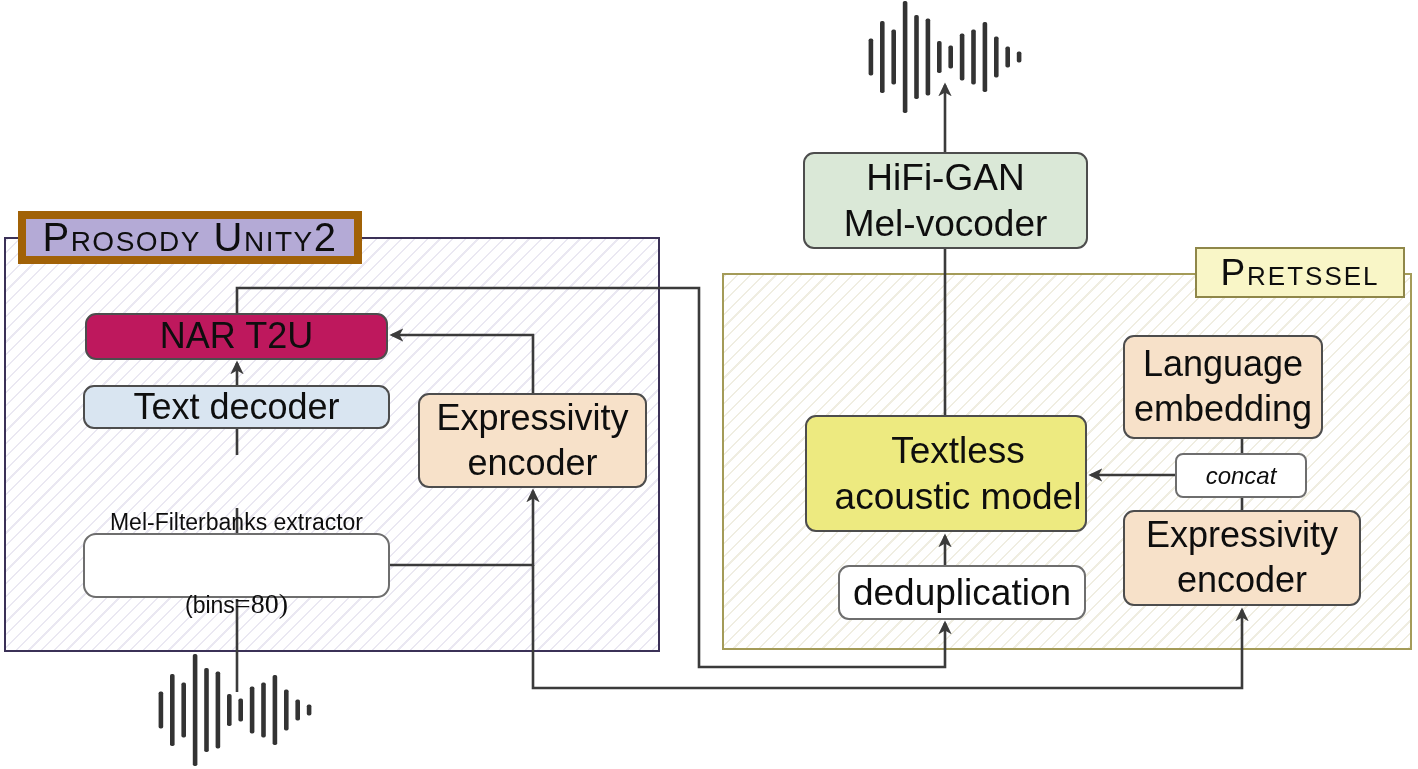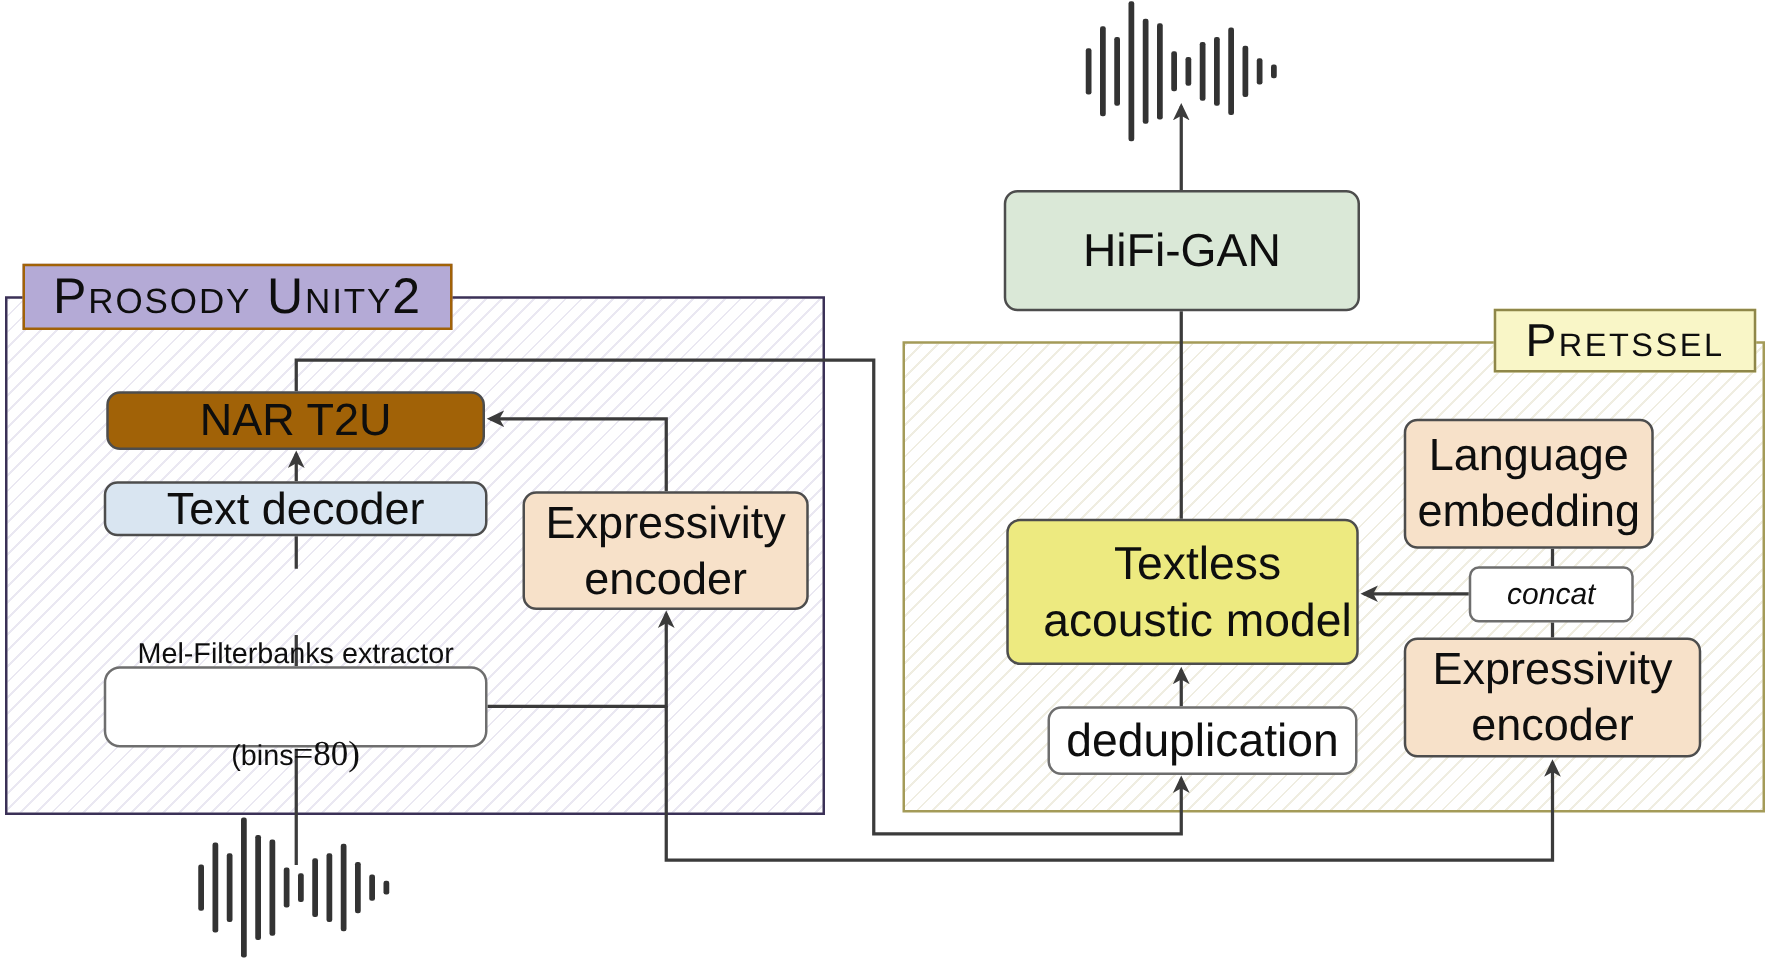--- a/index.html
+++ b/index.html
@@ -13,28 +13,28 @@
     background:repeating-linear-gradient(135deg, rgba(160,150,195,0.22) 0 1.6px, rgba(255,255,255,0) 1.6px 9px);
   }
   .pretssel-region{
     left:722px;top:273px;width:690px;height:377px;border:2px solid #a49b58;
     background:repeating-linear-gradient(135deg, rgba(185,175,120,0.22) 0 1.6px, rgba(255,255,255,0) 1.6px 9px);
   }
   .region-label{
     position:absolute;box-sizing:border-box;z-index:3;display:flex;align-items:center;justify-content:center;
     font-variant:small-caps;font-weight:400;letter-spacing:1.5px;
   }
-  .prosody-label{left:18px;top:211px;width:344px;height:53px;background:#b4aad6;border:2px solid #a16207;font-size:40px;}
+  .prosody-label{left:18px;top:211px;width:344px;height:53px;background:#b4aad6;border:8px solid #a16207;font-size:40px;}
   .pretssel-label{left:1195px;top:247px;width:210px;height:51px;background:#f9f6c7;border:2px solid #8f8749;font-size:37px;letter-spacing:2px;}
   .box{
     position:absolute;box-sizing:border-box;z-index:3;display:flex;flex-direction:column;
     align-items:center;justify-content:center;text-align:center;
     border:2px solid #4d4d4d;border-radius:11px;font-size:36px;line-height:1.24;background:#fff;
   }
-  .nar      {left:85px;  top:313px;width:303px;height:47px; background:#a16207;}
+  .nar      {left:85px;  top:313px;width:303px;height:47px; background:#be185d;}
   .textdec  {left:83px;  top:385px;width:307px;height:44px; background:#d9e5f1;align-items:center;}
   .speech   {left:82px;  top:455px;width:308px;height:53px; background:#f7e1c9;}
   .mel      {left:83px;  top:533px;width:307px;height:65px; background:#ffffff;border-color:#6e6e6e;font-size:23px;line-height:1.3;border-radius:13px;gap:48px;}
   .expl     {left:418px; top:393px;width:229px;height:95px; background:#f7e1c9;}
   .hifigan  {left:803px; top:152px;width:285px;height:97px; background:#dae8d7;font-size:37px;}
   .textless {left:805px; top:415px;width:282px;height:117px;background:#edea80;font-size:37px;padding-left:24px;}
   .dedup    {left:822px; top:565px;width:248px;height:55px; background:#ffffff;border-color:#6e6e6e;font-size:37px;margin-left:16px;}
   .langemb  {left:1123px;top:335px;width:200px;height:104px;background:#f7e1c9;}
   .concat   {left:1175px;top:453px;width:132px;height:45px; background:#ffffff;border-color:#6e6e6e;font-size:24px;border-radius:8px;font-style:italic;}
   .expr     {left:1123px;top:510px;width:238px;height:96px; background:#f7e1c9;}
@@ -139,20 +139,21 @@
     <span>Mel-Filterbanks extractor</span>
     <span><span>(bins</span><span class="serif-math">=80)</span></span>
   </div>
   <div class="box expl">
     <span>Expressivity</span>
     <span>encoder</span>
   </div>
 
   <div class="box hifigan">
     <span>HiFi-GAN</span>
+    <span>Mel-vocoder</span>
   </div>
 
   <div class="box textless">
     <span>Textless</span>
     <span>acoustic model</span>
   </div>
   <div class="box dedup">
     <span>deduplication</span>
   </div>
   <div class="box langemb">

